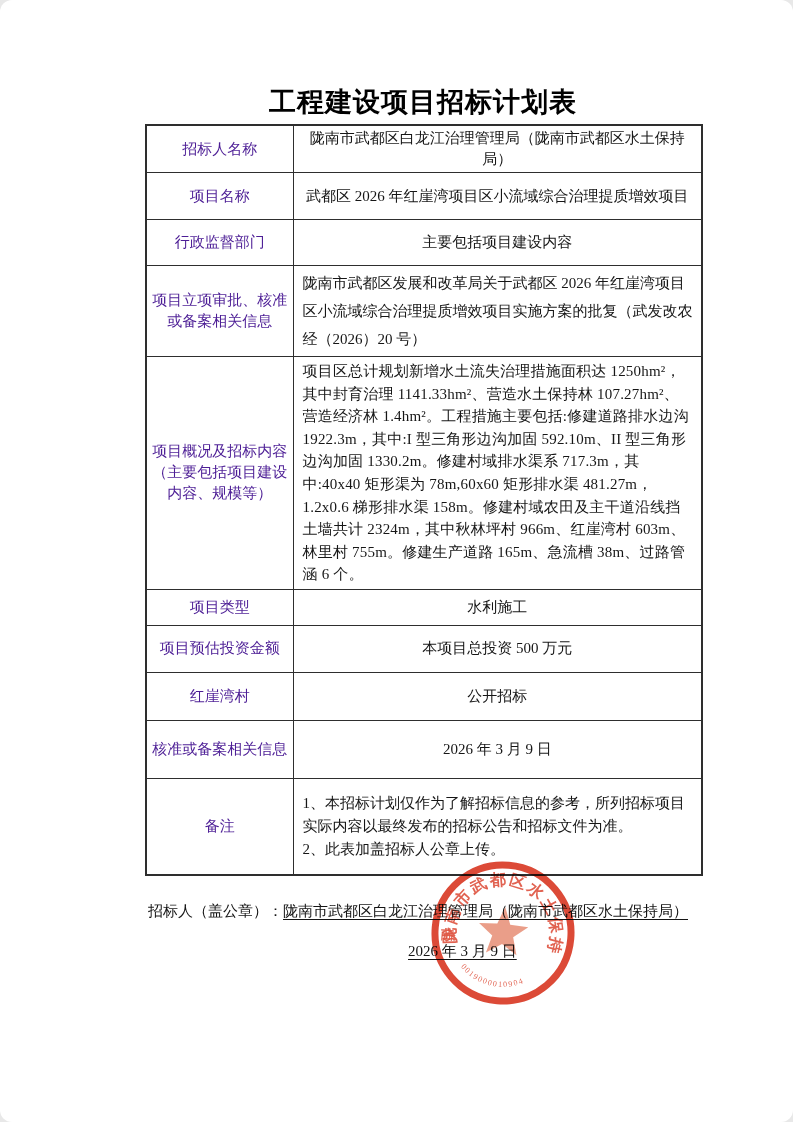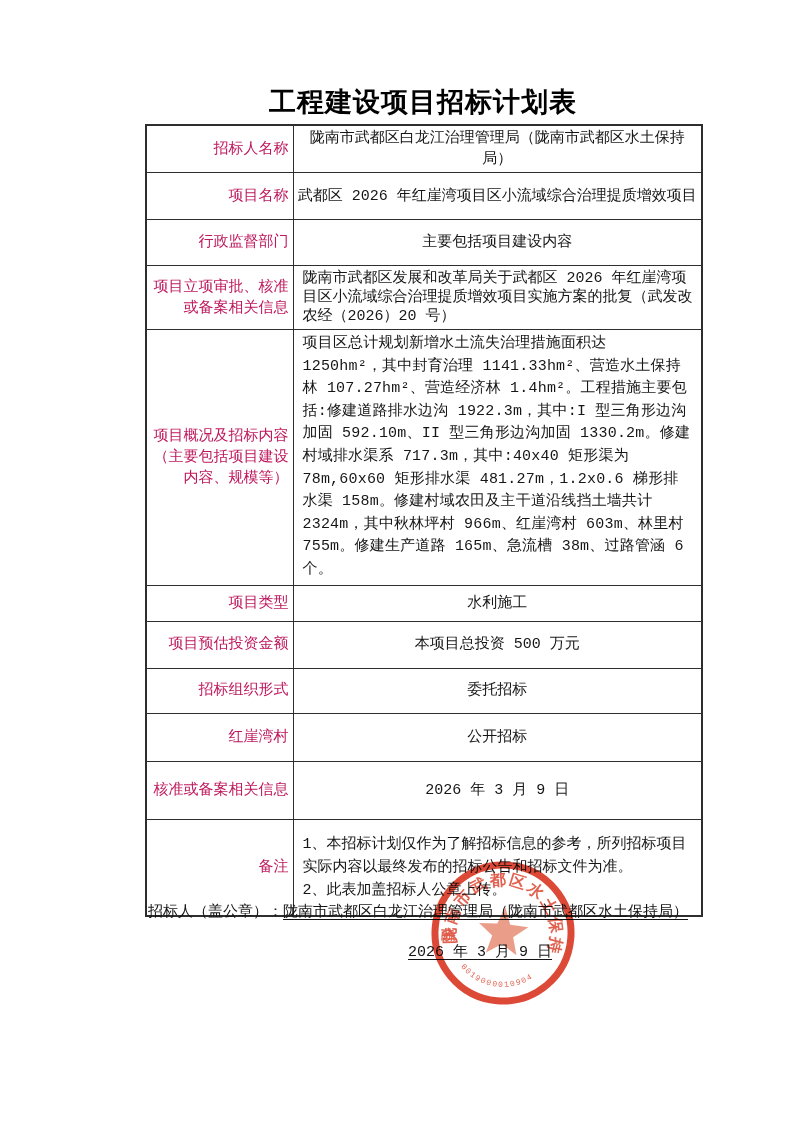--- a/index.html
+++ b/index.html
@@ -1,53 +1,54 @@
 <!DOCTYPE html>
 <html><head>
 <meta charset="utf-8">
 <style>
   html,body{margin:0;padding:0;background:#e8e8e8;}
   #page{
     position:relative;
     width:793px;height:1122px;
     margin:0 auto;
     background:#ffffff;
-    font-family:Liberation Mono, monospace;
+    font-family:Liberation Serif, serif;
     color:#1b1b1b;
     overflow:hidden;
+    border-radius:12px;
   }
   #doc-title{
     position:absolute;left:145px;top:84px;width:556px;
     margin:0;text-align:center;
     font-size:27px;font-weight:bold;letter-spacing:1px;color:#000;
   }
   table.plan{
     position:absolute;left:145px;top:124px;
     width:556px;border-collapse:collapse;table-layout:fixed;
     border:2px solid #2e2e2e;
     font-size:15px;
   }
   table.plan td{
     border:1px solid #2e2e2e;
     vertical-align:middle;
     box-sizing:border-box;
     padding:2px 4px;
   }
   td.lab{
-    width:147px;text-align:right;line-height:21px;color:#be185d;
+    width:147px;text-align:center;line-height:21px;color:#4c1d95;
   }
   td.val{
     width:409px;text-align:center;line-height:21px;color:#161616;
   }
   td.val.left{text-align:left;padding:3px 8px 3px 9px;}
   tr.r0{height:45px} tr.r1{height:47px} tr.r2{height:46px}
   tr.r3{height:57px} tr.r4{height:182px} tr.r5{height:36px}
   tr.r6{height:47px} tr.r7{height:45px} tr.r8{height:48px}
   tr.r9{height:45px} tr.r10{height:58px} tr.r11{height:97px}
-  tr.r3 td.val{line-height:19px;}
+  tr.r3 td.val{line-height:28px;}
   tr.r4 td.val{line-height:22.6px;letter-spacing:0.2px;}
   tr.r11 td.val{line-height:23px;}
   .sign-line{
     position:absolute;left:148px;top:902px;
     font-size:15px;white-space:nowrap;color:#141414;
   }
   .u{text-decoration:underline;text-underline-offset:3px;}
   .sign-date{
     position:absolute;left:408px;top:942px;
     font-size:15px;color:#141414;
@@ -89,24 +90,20 @@
         <td class="val left">项目区总计规划新增水土流失治理措施面积达 1250hm²，其中封育治理 1141.33hm²、营造水土保持林 107.27hm²、营造经济林 1.4hm²。工程措施主要包括:修建道路排水边沟 1922.3m，其中:I 型三角形边沟加固 592.10m、II 型三角形边沟加固 1330.2m。修建村域排水渠系 717.3m，其中:40x40 矩形渠为 78m,60x60 矩形排水渠 481.27m，1.2x0.6 梯形排水渠 158m。修建村域农田及主干道沿线挡土墙共计 2324m，其中秋林坪村 966m、红崖湾村 603m、林里村 755m。修建生产道路 165m、急流槽 38m、过路管涵 6 个。</td>
       </tr>
       <tr class="r5">
         <td class="lab">项目类型</td>
         <td class="val">水利施工</td>
       </tr>
       <tr class="r6">
         <td class="lab">项目预估投资金额</td>
         <td class="val">本项目总投资 500 万元</td>
       </tr>
-      <tr class="r7">
-        <td class="lab">招标组织形式</td>
-        <td class="val">委托招标</td>
-      </tr>
       <tr class="r8">
         <td class="lab">红崖湾村</td>
         <td class="val">公开招标</td>
       </tr>
       <tr class="r10">
         <td class="lab">核准或备案相关信息</td>
         <td class="val">2026 年 3 月 9 日</td>
       </tr>
       <tr class="r11">
         <td class="lab">备注</td>

